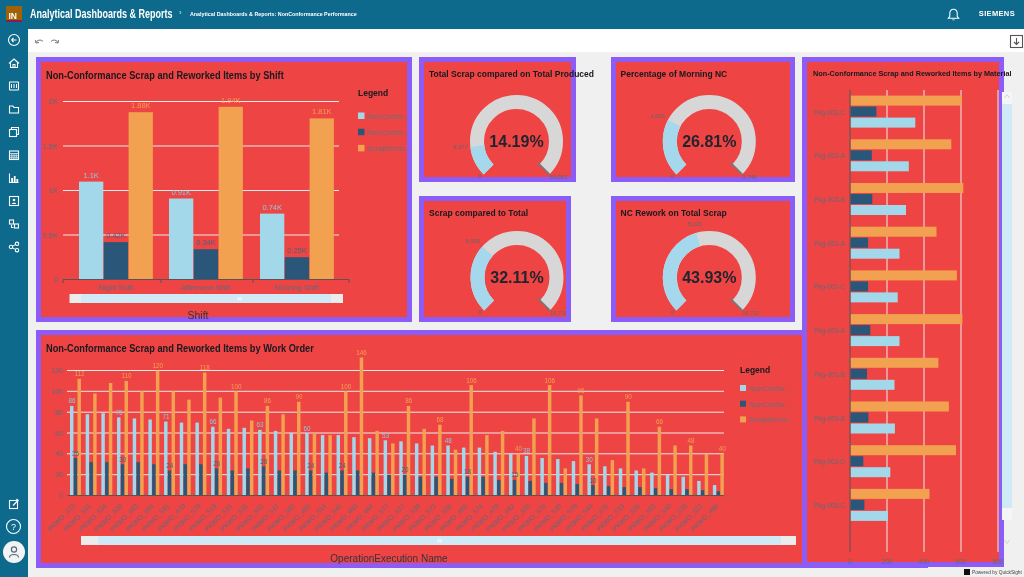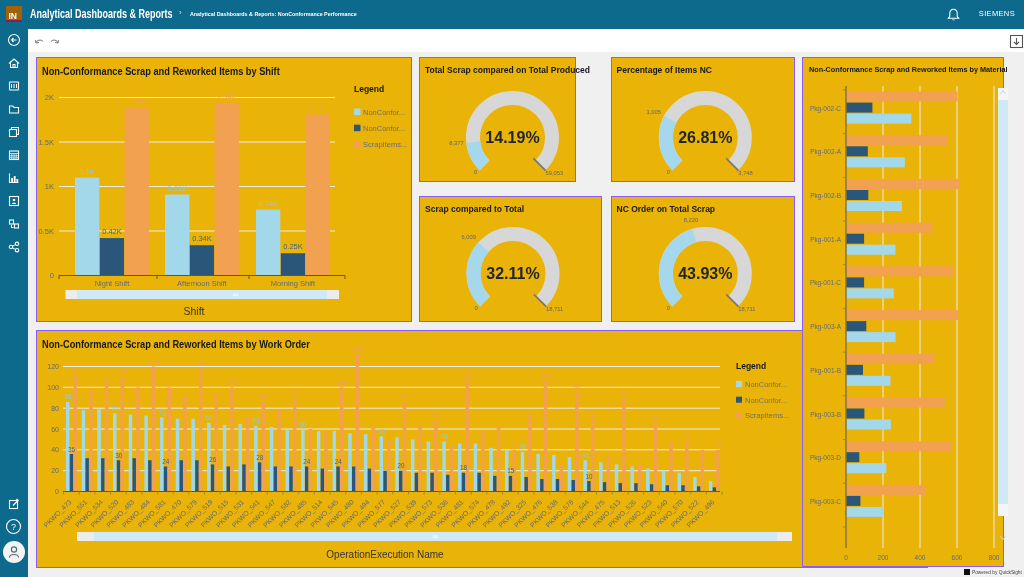--- a/index.html
+++ b/index.html
@@ -1,30 +1,30 @@
 <!DOCTYPE html>
 <html><head><meta charset="utf-8"><style>
 * { margin:0; padding:0; box-sizing:border-box; }
 body { width:1024px; height:577px; font-family:"Liberation Sans",sans-serif; overflow:hidden; position:relative; background:#f0f0f0; }
-.card { position:absolute; background:#eab308; border:1px solid #8b5cf6; }
+.card { position:absolute; background:#ef4444; border:5px solid #8b5cf6; }
 .ctitle { position:absolute; left:5px; top:7px; font-size:10.5px; font-weight:bold; color:#16191f; white-space:nowrap; transform:scaleX(0.88); transform-origin:0 0; }
 </style></head><body>
 
 <div style="position:absolute;left:0;top:0;width:1024px;height:29px;background:#0d6a8c">
   <div style="position:absolute;left:6px;top:6px;width:16px;height:16px;background:#a16207;border-bottom:2px solid #8c1b53">
     <div style="position:absolute;left:2.5px;top:4.5px;font-size:8.5px;font-weight:bold;color:#fff">IN</div>
   </div>
   <div style="position:absolute;left:30px;top:7px;font-size:12px;font-weight:bold;color:#fff;transform:scaleX(0.75);transform-origin:0 0;white-space:nowrap">Analytical Dashboards &amp; Reports</div>
   <div style="position:absolute;left:179px;top:8px;font-size:8px;color:#cfe3ea">›</div>
   <div style="position:absolute;left:190px;top:10.5px;font-size:6px;font-weight:bold;color:#fff;transform:scaleX(0.89);transform-origin:0 0;white-space:nowrap">Analytical Dashboards &amp; Reports: NonConformance Performance</div>
   <svg width="15" height="16" style="position:absolute;left:946px;top:7px">
       <path d="M7.5 2.2 c-2.3 0-3.7 1.7-3.7 3.9 v3.3 l-1.5 1.9 h10.4 l-1.5 -1.9 V6.1 c0-2.2-1.4-3.9-3.7-3.9 z" fill="none" stroke="#fff" stroke-width="1.05"></path>
       <path d="M6.1 12.4 a1.5 1.5 0 0 0 2.8 0 z" fill="#fff"></path>
     </svg>
-  <div style="position:absolute;right:9px;top:9px;font-size:7.5px;font-weight:normal;color:#fff;letter-spacing:0.35px">SIEMENS</div>
+  <div style="position:absolute;right:9px;top:9px;font-size:7.5px;font-weight:bold;color:#fff;letter-spacing:0.35px">SIEMENS</div>
 </div>
 
 <div style="position:absolute;left:0;top:29px;width:28px;height:548px;background:#0d6a8c">
 <svg width="14" height="14" style="position:absolute;left:7px;top:4px">
       <circle cx="7" cy="7" r="5.5" fill="none" stroke="#fff" stroke-width="1.1"></circle>
       <path d="M4.5 7 l5 0 M4.5 7 l2 -2 M4.5 7 l2 2" fill="none" stroke="#fff" stroke-width="1.1"></path>
     </svg>
     <svg width="14" height="14" style="position:absolute;left:7px;top:27px">
       <path d="M2 7.5 L7 3 L12 7.5 M3.5 6.5 V11.5 H10.5 V6.5 M6 11.5 V8.5 H8 V11.5" fill="none" stroke="#fff" stroke-width="1.1"></path>
     </svg>
@@ -153,47 +153,47 @@
       <path d="M 64.57 107.43 A 39.5 39.5 0 0 1 53.27 84.10" fill="none" stroke="#a5d8ec" stroke-width="14"></path>
       <line x1="113.4" y1="100.4" x2="125.7" y2="112.7" stroke="#777" stroke-width="1.7"></line>
       <text x="92.5" y="85.0" font-size="16" font-weight="bold" fill="#21252e" text-anchor="middle">14.19%</text>
       <text x="55.5" y="116.0" font-size="5.8" fill="#666" text-anchor="middle">0</text>
       <text x="125.5" y="116.5" font-size="5.8" fill="#666" text-anchor="start">59,053</text>
       <text x="43.8" y="87.4" font-size="5.8" fill="#666" text-anchor="end">8,377</text>
     </svg>
 </div>
 
 <div class="card" style="left:610.5px;top:57px;width:184.5px;height:125px">
-  <div class="ctitle" style="font-size:8.5px;left:5px;transform:none">Percentage of Items NC</div>
+  <div class="ctitle" style="font-size:8.5px;left:5px;transform:none">Percentage of Morning NC</div>
   <svg width="184" height="125" style="position:absolute;left:0;top:0">
       <path d="M 65.37 107.43 A 39.5 39.5 0 1 1 121.23 107.43" fill="none" stroke="#d7d7d7" stroke-width="14"></path>
       <path d="M 65.37 107.43 A 39.5 39.5 0 0 1 58.23 61.33" fill="none" stroke="#a5d8ec" stroke-width="14"></path>
       <line x1="114.2" y1="100.4" x2="126.5" y2="112.7" stroke="#777" stroke-width="1.7"></line>
       <text x="93.3" y="85.0" font-size="16" font-weight="bold" fill="#21252e" text-anchor="middle">26.81%</text>
       <text x="56.3" y="116.0" font-size="5.8" fill="#666" text-anchor="middle">0</text>
       <text x="126.3" y="116.5" font-size="5.8" fill="#666" text-anchor="start">3,748</text>
       <text x="49.0" y="56.0" font-size="5.8" fill="#666" text-anchor="end">1,005</text>
     </svg>
 </div>
 
-<div class="card" style="left:419px;top:196px;width:183px;height:126px">
+<div class="card" style="left:419px;top:196px;width:152px;height:126px">
   <div class="ctitle" style="font-size:8.5px;left:5px;transform:none">Scrap compared to Total</div>
   <svg width="184" height="126" style="position:absolute;left:0;top:0">
       <path d="M 65.07 104.43 A 39.5 39.5 0 1 1 120.93 104.43" fill="none" stroke="#d7d7d7" stroke-width="14"></path>
       <path d="M 65.07 104.43 A 39.5 39.5 0 0 1 63.51 50.22" fill="none" stroke="#a5d8ec" stroke-width="14"></path>
       <line x1="113.9" y1="97.4" x2="126.2" y2="109.7" stroke="#777" stroke-width="1.7"></line>
       <text x="93" y="82.0" font-size="16" font-weight="bold" fill="#21252e" text-anchor="middle">32.11%</text>
       <text x="56" y="113.0" font-size="5.8" fill="#666" text-anchor="middle">0</text>
       <text x="126" y="113.5" font-size="5.8" fill="#666" text-anchor="start">18,711</text>
       <text x="55.9" y="41.6" font-size="5.8" fill="#666" text-anchor="end">6,009</text>
     </svg>
 </div>
 
 <div class="card" style="left:610.5px;top:196px;width:184.5px;height:126px">
-  <div class="ctitle" style="font-size:8.5px;left:5px;transform:none">NC Order on Total Scrap</div>
+  <div class="ctitle" style="font-size:8.5px;left:5px;transform:none">NC Rework on Total Scrap</div>
   <svg width="184" height="126" style="position:absolute;left:0;top:0">
       <path d="M 65.37 104.43 A 39.5 39.5 0 1 1 121.23 104.43" fill="none" stroke="#d7d7d7" stroke-width="14"></path>
       <path d="M 65.37 104.43 A 39.5 39.5 0 0 1 82.15 38.60" fill="none" stroke="#a5d8ec" stroke-width="14"></path>
       <line x1="114.2" y1="97.4" x2="126.5" y2="109.7" stroke="#777" stroke-width="1.7"></line>
       <text x="93.3" y="82.0" font-size="16" font-weight="bold" fill="#21252e" text-anchor="middle">43.93%</text>
       <text x="56.3" y="113.0" font-size="5.8" fill="#666" text-anchor="middle">0</text>
       <text x="126.3" y="113.5" font-size="5.8" fill="#666" text-anchor="start">18,711</text>
       <text x="78.9" y="24.6" font-size="5.8" fill="#666" text-anchor="middle">8,220</text>
     </svg>
 </div>

